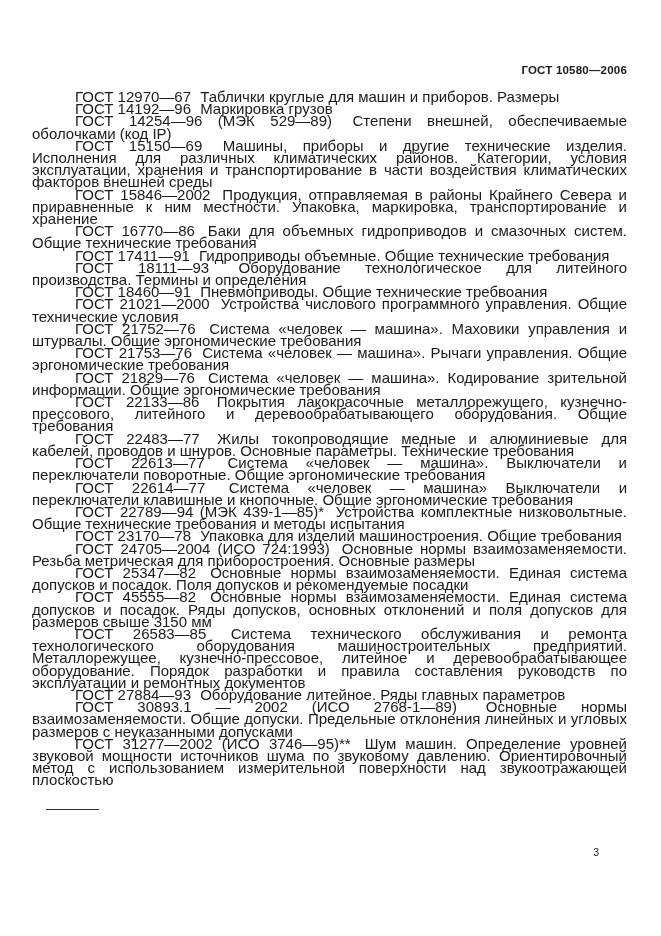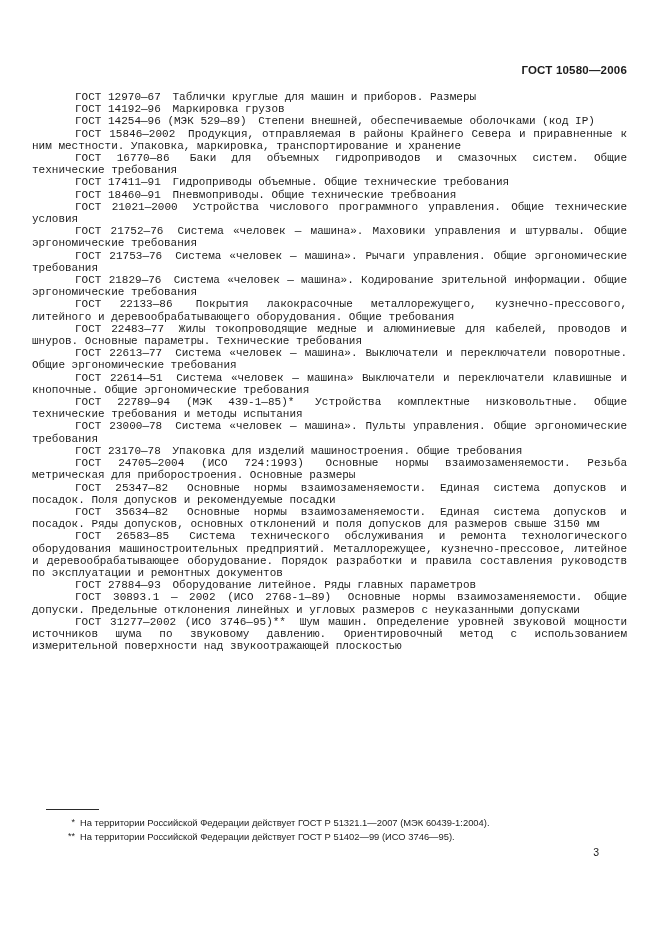--- a/index.html
+++ b/index.html
@@ -21,25 +21,24 @@
     font-weight: bold;
     font-size: 11.5px;
     line-height: 13px;
     letter-spacing: 0.2px;
   }
   .standards {
     position: absolute;
     top: 91px;
     left: 32px;
     width: 595px;
-    font-size: 11px;
+    font-size: 15px;
     line-height: 12.2px;
     text-align: justify;
     hyphens: auto;
-    font-family: Liberation Mono, monospace;
     -webkit-hyphens: auto;
   }
   .entry {
     margin: 0;
     text-indent: 43px;
   }
   .entry .code {
     padding-right: 5px;
     white-space: nowrap;
   }
@@ -89,75 +88,70 @@
 
   <div class="standards">
 
       <p class="entry"><span class="code">ГОСТ 12970—67</span> <span>Таблички круглые для машин и приборов. Размеры</span></p>
 
 
       <p class="entry"><span class="code">ГОСТ 14192—96</span> <span>Маркировка грузов</span></p>
 
       <p class="entry"><span class="code">ГОСТ 14254—96 (МЭК 529—89)</span> <span>Степени внешней, обеспечиваемые оболочками (код IP)</span></p>
 
+      <p class="entry"><span class="code">ГОСТ 15150—69</span> <span>Машины, приборы и другие технические изделия. Исполнения для различных климатических районов. Категории, условия эксплуатации, хранения и транспортирование в части воздействия климатических факторов внешней среды</span></p>
 
       <p class="entry"><span class="code">ГОСТ 15846—2002</span> <span>Продукция, отправляемая в районы Крайнего Севера и приравненные к ним местности. Упаковка, маркировка, транспортирование и хранение</span></p>
 
       <p class="entry"><span class="code">ГОСТ 16770—86</span> <span>Баки для объемных гидроприводов и смазочных систем. Общие технические требования</span></p>
 
       <p class="entry"><span class="code">ГОСТ 17411—91</span> <span>Гидроприводы объемные. Общие технические требования</span></p>
 
+      <p class="entry"><span class="code">ГОСТ 18111—93</span> <span>Оборудование технологическое для литейного производства. Термины и определения</span></p>
 
       <p class="entry"><span class="code">ГОСТ 18460—91</span> <span>Пневмоприводы. Общие технические требвоания</span></p>
 
       <p class="entry"><span class="code">ГОСТ 21021—2000</span> <span>Устройства числового программного управления. Общие технические условия</span></p>
 
       <p class="entry"><span class="code">ГОСТ 21752—76</span> <span>Система «человек — машина». Маховики управления и штурвалы. Общие эргономические требования</span></p>
 
       <p class="entry"><span class="code">ГОСТ 21753—76</span> <span>Система «человек — машина». Рычаги управления. Общие эргономические требования</span></p>
 
       <p class="entry"><span class="code">ГОСТ 21829—76</span> <span>Система «человек — машина». Кодирование зрительной информации. Общие эргономические требования</span></p>
 
       <p class="entry"><span class="code">ГОСТ 22133—86</span> <span>Покрытия лакокрасочные металлорежущего, кузнечно-прессового, литейного и деревообрабатывающего оборудования. Общие требования</span></p>
 
       <p class="entry"><span class="code">ГОСТ 22483—77</span> <span>Жилы токопроводящие медные и алюминиевые для кабелей, проводов и шнуров. Основные параметры. Технические требования</span></p>
 
       <p class="entry"><span class="code">ГОСТ 22613—77</span> <span>Система «человек — машина». Выключатели и переключатели поворотные. Общие эргономические требования</span></p>
 
-      <p class="entry"><span class="code">ГОСТ 22614—51</span> <span>Система «человек — машина» Выключатели и переключатели клавишные и кнопочные. Общие эргономические требования</span></p>
+      <p class="entry"><span class="code">ГОСТ 22614—77</span> <span>Система «человек — машина» Выключатели и переключатели клавишные и кнопочные. Общие эргономические требования</span></p>
 
 
       <p class="entry"><span class="code">ГОСТ 22789—94 (МЭК 439-1—85)*</span> <span>Устройства комплектные низковольтные. Общие технические требования и методы испытания</span></p>
 
-      <p class="entry"><span class="code">ГОСТ 23000—78</span> <span>Система «человек — машина». Пульты управления. Общие эргономические требования</span></p>
 
       <p class="entry"><span class="code">ГОСТ 23170—78</span> <span>Упаковка для изделий машиностроения. Общие требования</span></p>
 
 
       <p class="entry"><span class="code">ГОСТ 24705—2004 (ИСО 724:1993)</span> <span>Основные нормы взаимозаменяемости. Резьба метрическая для приборостроения. Основные размеры</span></p>
 
       <p class="entry"><span class="code">ГОСТ 25347—82</span> <span>Основные нормы взаимозаменяемости. Единая система допусков и посадок. Поля допусков и рекомендуемые посадки</span></p>
 
-      <p class="entry"><span class="code">ГОСТ 35634—82</span> <span>Основные нормы взаимозаменяемости. Единая система допусков и посадок. Ряды допусков, основных отклонений и поля допусков для размеров свыше 3150 мм</span></p>
+      <p class="entry"><span class="code">ГОСТ 45555—82</span> <span>Основные нормы взаимозаменяемости. Единая система допусков и посадок. Ряды допусков, основных отклонений и поля допусков для размеров свыше 3150 мм</span></p>
 
       <p class="entry"><span class="code">ГОСТ 26583—85</span> <span>Система технического обслуживания и ремонта технологического оборудования машиностроительных предприятий. Металлорежущее, кузнечно-прессовое, литейное и деревообрабатывающее оборудование. Порядок разработки и правила составления руководств по эксплуатации и ремонтных документов</span></p>
 
       <p class="entry"><span class="code">ГОСТ 27884—93</span> <span>Оборудование литейное. Ряды главных параметров</span></p>
 
       <p class="entry"><span class="code">ГОСТ 30893.1 — 2002 (ИСО 2768-1—89)</span> <span>Основные нормы взаимозаменяемости. Общие допуски. Предельные отклонения линейных и угловых размеров с неуказанными допусками</span></p>
 
 
       <p class="entry"><span class="code">ГОСТ 31277—2002 (ИСО 3746—95)**</span> <span>Шум машин. Определение уровней звуковой мощности источников шума по звуковому давлению. Ориентировочный метод с использованием измерительной поверхности над звукоотражающей плоскостью</span></p>
     </div>
 
   <div class="footnotes">
     <div class="fn-rule"></div>
-    <div>
-
-        <p class="footnote"><span class="fn-marker">*</span><span>На территории Российской Федерации действует ГОСТ Р 51321.1—2007 (МЭК 60439-1:2004).</span></p>
-
-        <p class="footnote"><span class="fn-marker">**</span><span>На территории Российской Федерации действует ГОСТ Р 51402—99 (ИСО 3746—95).</span></p>
-      </div>
   </div>
 
   <div class="page-number">3</div>
 
 </div>
 
 </body></html>

